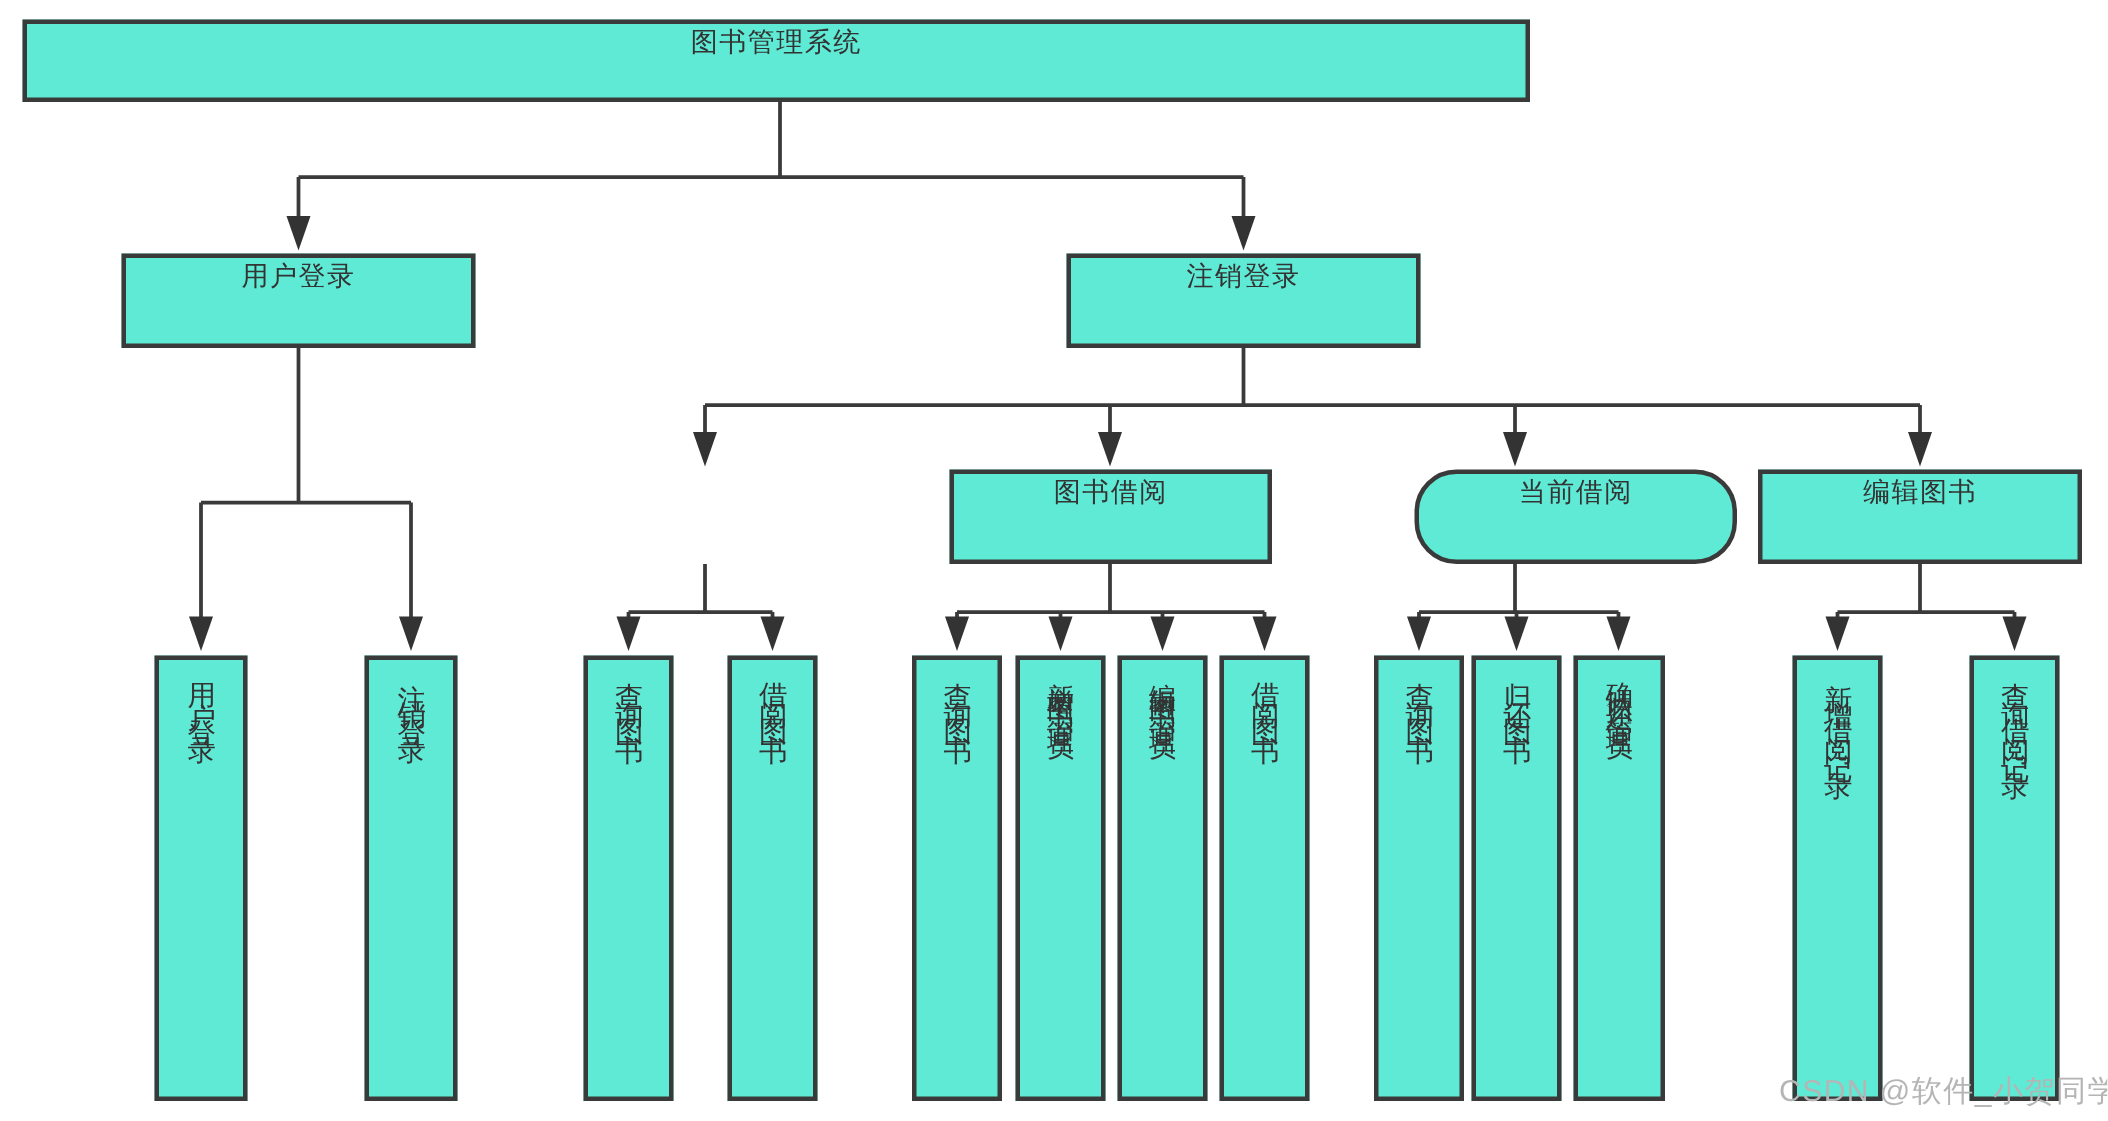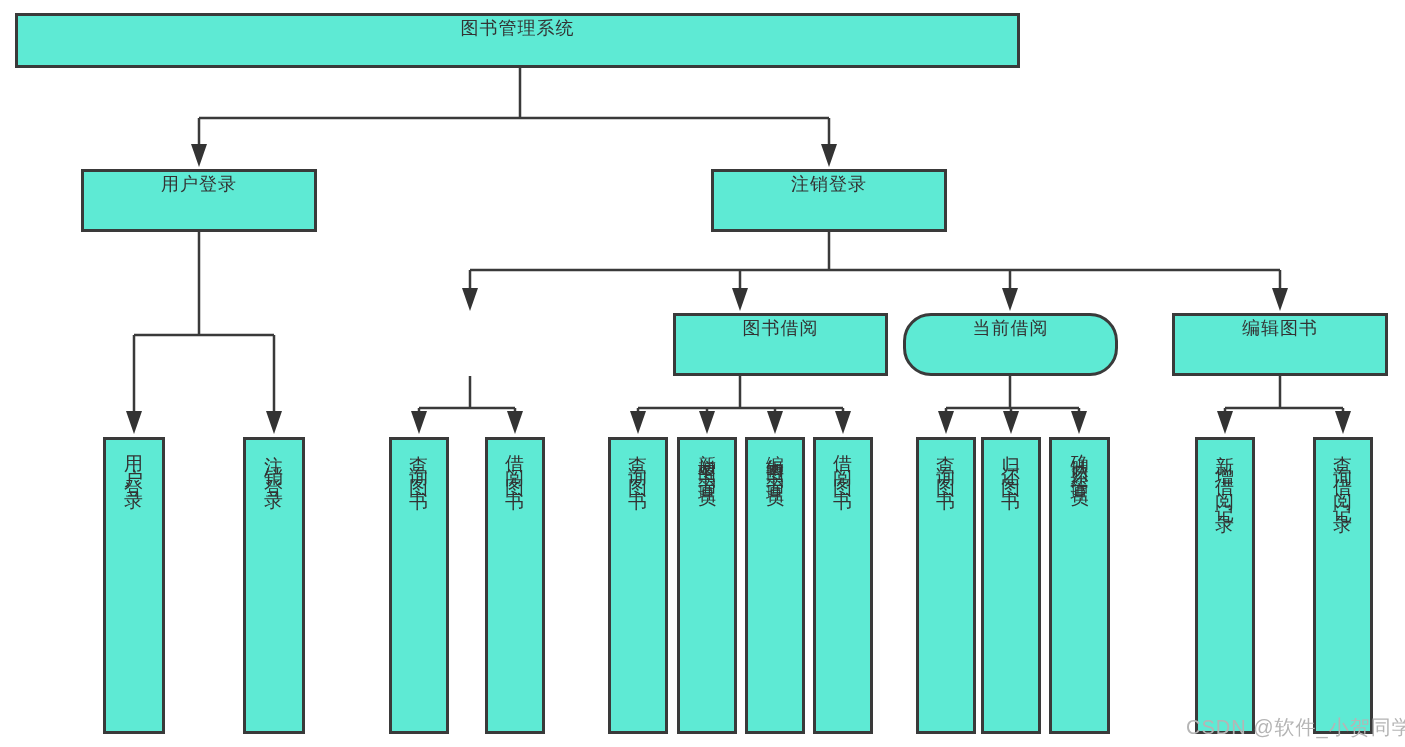--- a/index.html
+++ b/index.html
@@ -87,24 +87,24 @@
     <span>图书管理系统</span>
   </div>
 
   <div class="node hbox lv2" style="left:81px;width:236px;">
     <span>用户登录</span>
   </div>
   <div class="node hbox lv2" style="left:711px;width:236px;">
     <span>注销登录</span>
   </div>
 
-  <div class="node hbox lv3" style="left:633px;width:215px;margin-left:40px;">
+  <div class="node hbox lv3" style="left:633px;width:215px;">
     <span>图书借阅</span>
   </div>
-  <div class="node hbox lv3" style="left:903px;width:215px;border-radius:28px;">
+  <div class="node hbox lv3" style="left:943px;width:215px;border-radius:28px;">
     <span>当前借阅</span>
   </div>
   <div class="node hbox lv3" style="left:1172px;width:216px;">
     <span>编辑图书</span>
   </div>
 
   <div class="node leaf" style="left:103px;width:62px;">
     <span>用户登录</span>
   </div>
   <div class="node leaf" style="left:243px;width:62px;">

